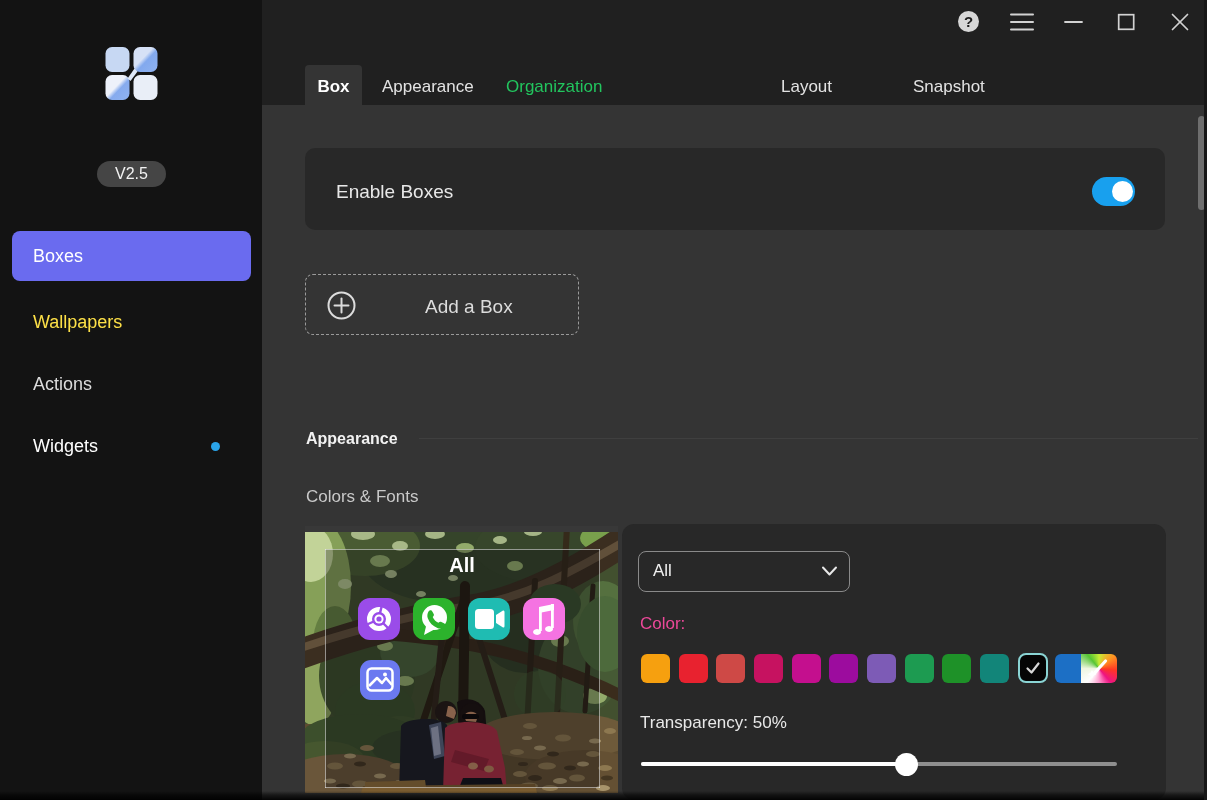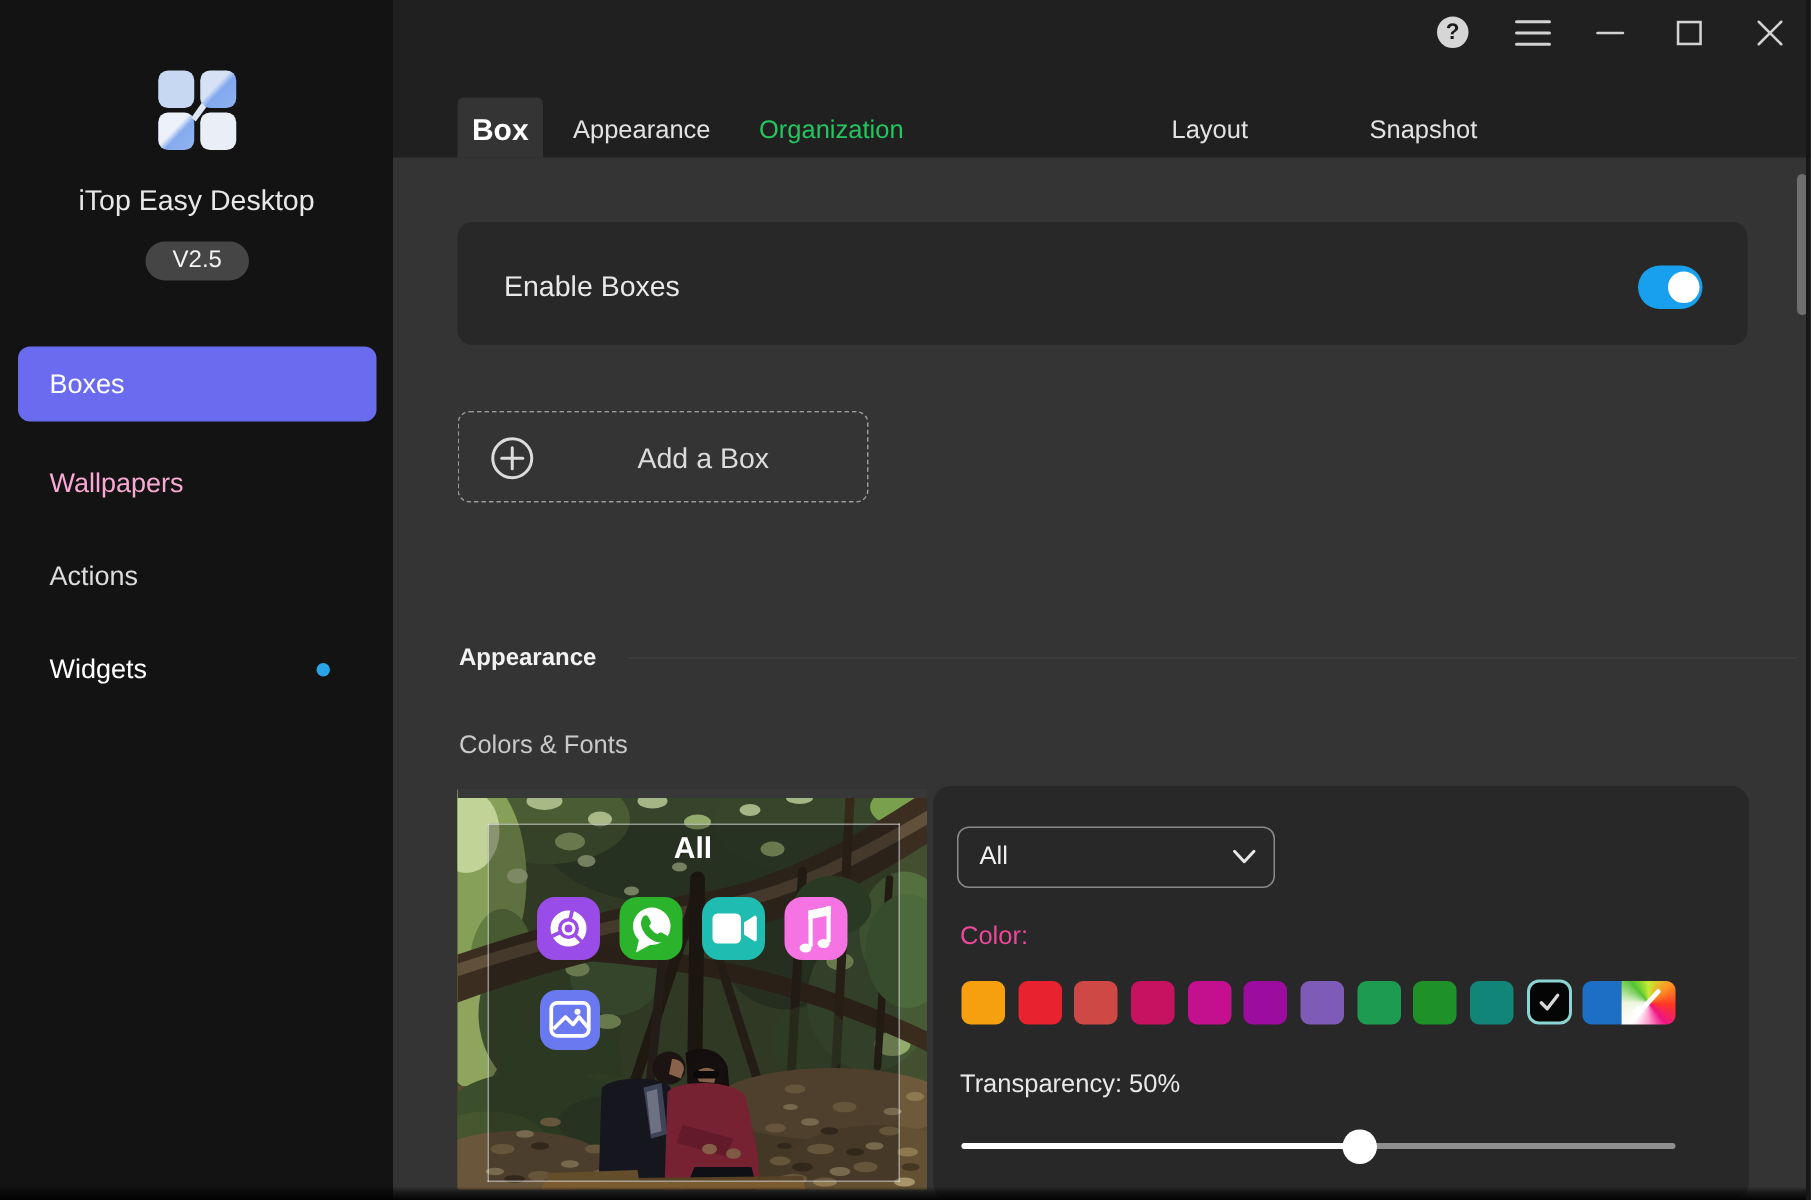--- a/index.html
+++ b/index.html
@@ -27,26 +27,25 @@
         <stop offset="1" stop-color="#90b3f0"></stop>
       </linearGradient>
     </defs>
     <rect x="0.5" y="1" width="24" height="25" rx="6.5" fill="#c7d8f3"></rect>
     <rect x="28.5" y="1" width="24" height="25" rx="6.5" fill="url(#lgTR)"></rect>
     <rect x="0.5" y="29" width="24" height="25" rx="6.5" fill="url(#lgBL)"></rect>
     <rect x="28.5" y="29" width="24" height="25" rx="6.5" fill="#e9eef7"></rect>
     <polygon points="22.5,32.5 29.5,22.5 32.5,25.5 25.5,35" fill="#dde7f7"></polygon>
   </svg>
 
-  <div class="abs" style="left:0;top:124px;width:262px;text-align:center;color:#e8e8e8;font-size:19px;">iTop Easy Desktop</div>
 
   <div class="abs" style="left:97px;top:161px;width:69px;height:26px;border-radius:13px;background:#454545;color:#f2f2f2;font-size:16px;text-align:center;line-height:26px;">V2.5</div>
 
   <div class="abs" style="left:12px;top:231px;width:239px;height:50px;border-radius:8px;background:#6a6bef;color:#ffffff;font-size:18px;line-height:50px;padding-left:21px;">Boxes</div>
-  <div class="abs" style="left:33px;top:312px;color:#f9a8d4;font-size:18px;text-align:right;">Wallpapers</div>
+  <div class="abs" style="left:33px;top:312px;color:#fde047;font-size:18px;text-align:right;">Wallpapers</div>
   <div class="abs" style="left:33px;top:374px;color:#dcdcdc;font-size:18px;">Actions</div>
   <div class="abs" style="left:33px;top:436px;color:#ffffff;font-size:18px;">Widgets</div>
   <div class="abs" style="left:211px;top:442px;width:9px;height:9px;border-radius:50%;background:#2aa4e9;"></div>
 
   <div class="abs" style="left:262px;top:0;width:945px;height:105px;background:#202020;"></div>
 
   <div class="abs" style="left:958px;top:11px;width:21px;height:21px;border-radius:50%;background:#d6d6d6;color:#1b1b1b;font-size:15px;font-weight:bold;text-align:center;line-height:21px;">?</div>
   <svg class="abs" style="left:1010px;top:12px;" width="24" height="20" viewBox="0 0 24 20">
     <g stroke="#d2d2d2" stroke-width="2" stroke-linecap="round">
       <line x1="1" y1="2.5" x2="23" y2="2.5"></line>
@@ -61,21 +60,21 @@
     <rect x="1.7" y="2.7" width="15" height="14.6" fill="none" stroke="#d2d2d2" stroke-width="1.7"></rect>
   </svg>
   <svg class="abs" style="left:1170px;top:12px;" width="20" height="20" viewBox="0 0 20 20">
     <g stroke="#d2d2d2" stroke-width="1.7" stroke-linecap="round">
       <line x1="2.5" y1="2.5" x2="17.5" y2="17.5"></line>
       <line x1="17.5" y1="2.5" x2="2.5" y2="17.5"></line>
     </g>
   </svg>
 
   <div class="abs" style="left:305px;top:65px;width:57px;height:40px;background:#343434;border-radius:4px 4px 0 0;"></div>
-  <div class="abs" style="left:305px;top:67px;width:57px;color:#fff;font-size:20px;font-weight:bold;text-align:center;line-height:40px;">Box</div>
+  <div class="abs" style="left:305px;top:67px;width:57px;color:#fff;font-size:17px;font-weight:bold;text-align:center;line-height:40px;">Box</div>
   <div class="abs" style="left:382px;top:67px;height:40px;color:#e2e2e2;font-size:17px;line-height:40px;">Appearance</div>
   <div class="abs" style="left:506px;top:67px;height:40px;color:#22c55e;font-size:17px;line-height:40px;">Organization</div>
   <div class="abs" style="left:781px;top:67px;height:40px;color:#e2e2e2;font-size:17px;line-height:40px;">Layout</div>
   <div class="abs" style="left:870px;top:67px;height:40px;color:#e2e2e2;font-size:17px;line-height:40px;margin-left:43px;">Snapshot</div>
 
   <div class="abs" style="left:305px;top:148px;width:860px;height:82px;border-radius:10px;background:#282828;"></div>
   <div class="abs" style="left:336px;top:181px;color:#e8e8e8;font-size:19px;">Enable Boxes</div>
 
   <div class="abs" style="left:1092px;top:177px;width:43px;height:29px;border-radius:15px;background:#18a0ee;"></div>
   <div class="abs" style="left:1112px;top:181px;width:21px;height:21px;border-radius:50%;background:#ffffff;"></div>

